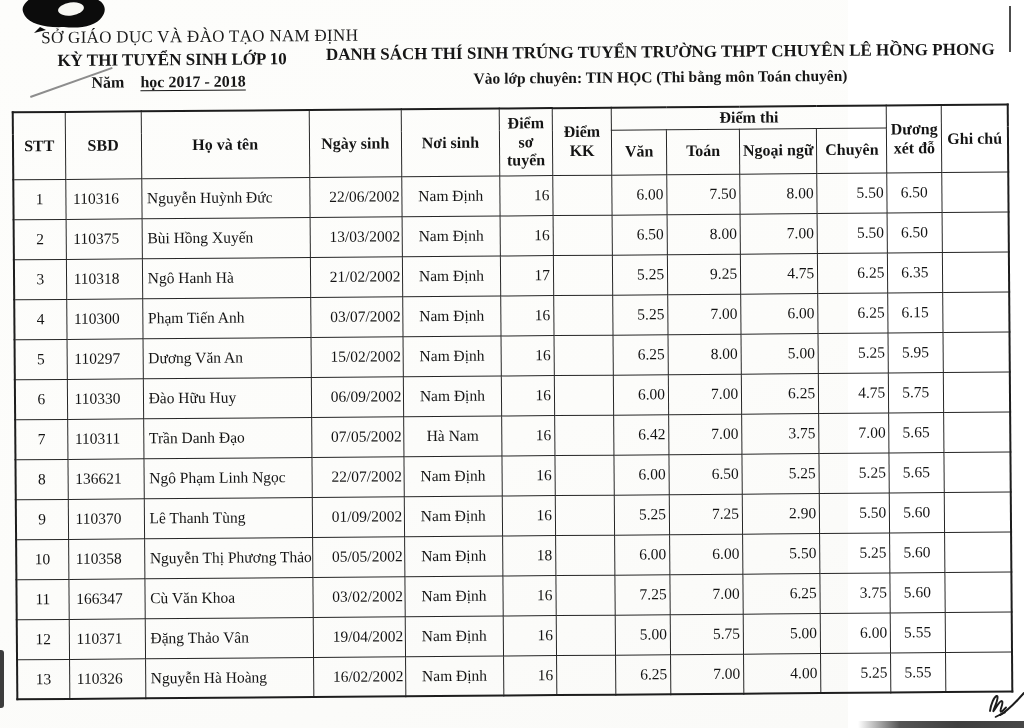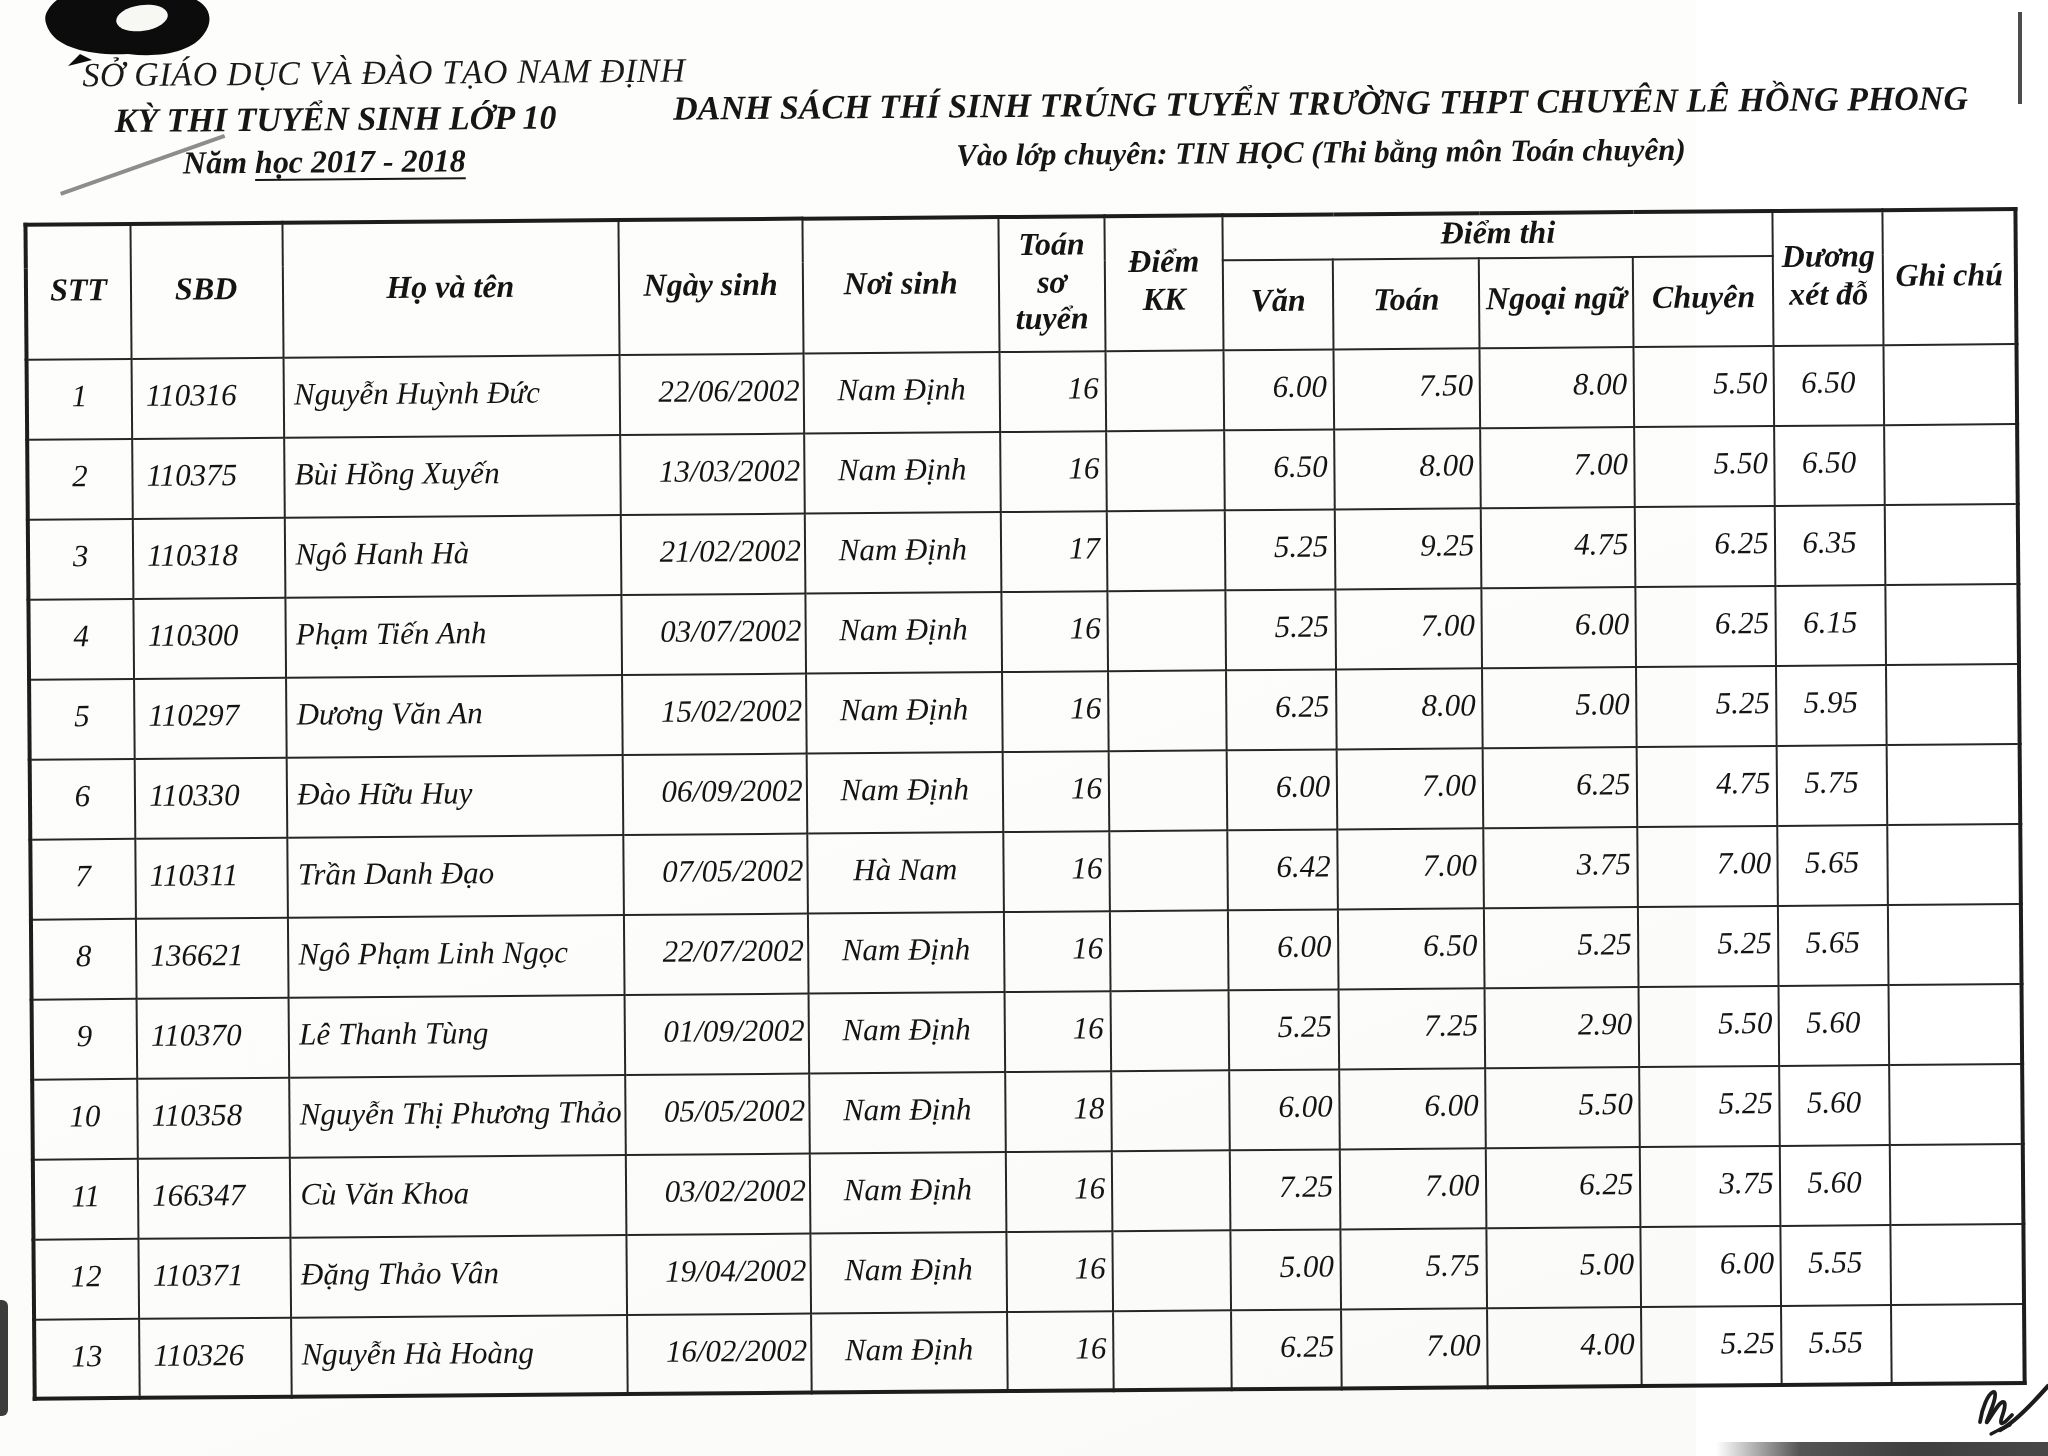--- a/index.html
+++ b/index.html
@@ -5,32 +5,31 @@
   * { margin:0; padding:0; box-sizing:border-box; }
   html,body { width:1024px; height:728px; }
   body {
     font-family:"Liberation Serif","DejaVu Serif",serif;
     background:#ffffff; overflow:hidden;
   }
   .page {
     position:relative; width:848px; height:728px;
     background:linear-gradient(160deg,#fdfdfb 0%,#fcfcfa 60%,#fafaf8 100%);
     color:#161616;
-    font-style:italic;
   }
   
   .content {
     position:absolute; inset:0;
     transform:rotate(-0.45deg);
     transform-origin:60px 400px;
   }
   .dept   { position:absolute; left:44px;  top:28px; font-size:17px; letter-spacing:.3px; color:#1a1a1a; }
   .exam   { position:absolute; left:60px;  top:51px; font-size:17px; font-weight:bold; }
   .year   { position:absolute; left:94px;  top:74px; font-size:16px; font-weight:bold; }
-  .year .u{ text-decoration:underline; text-underline-offset:3px; margin-left:4px; }
+  .year .u{ text-decoration:underline; text-underline-offset:3px; margin-left:16px; }
   .title  { position:absolute; left:312px; top:47px; width:702px; text-align:center; font-size:17px; font-weight:bold; }
   .subtitle{position:absolute; left:312px; top:73px; width:702px; text-align:center; font-size:15.5px; font-weight:bold; }
 
   table.results {
     position:absolute; left:14px; top:111px; width:997px;
     border-collapse:collapse; table-layout:fixed;
     font-size:15.5px; color:#141414;
     border:2.5px solid #1d1d1d;
   }
   .results th, .results td { border:1.5px solid #262626; overflow:hidden; white-space:nowrap; }
@@ -104,21 +103,21 @@
           <col style="width:55px">
         <col style="width:66px">
       </colgroup>
       <thead>
         <tr class="h1">
           <th rowspan="2">STT</th>
           <th rowspan="2">SBD</th>
           <th rowspan="2">Họ và tên</th>
           <th rowspan="2">Ngày sinh</th>
           <th rowspan="2">Nơi sinh</th>
-          <th rowspan="2">Toán sơ tuyển</th>
+          <th rowspan="2">Điểm sơ tuyển</th>
           <th rowspan="2">Điểm KK</th>
           <th colspan="4">Điểm thi</th>
           <th rowspan="2">Dương xét đỗ</th>
           <th rowspan="2" class="th-ghichu">Ghi chú</th>
         </tr>
         <tr class="h2">
           <th>Văn</th>
           <th>Toán</th>
           <th class="th-nn">Ngoại ngữ</th>
           <th>Chuyên</th>

